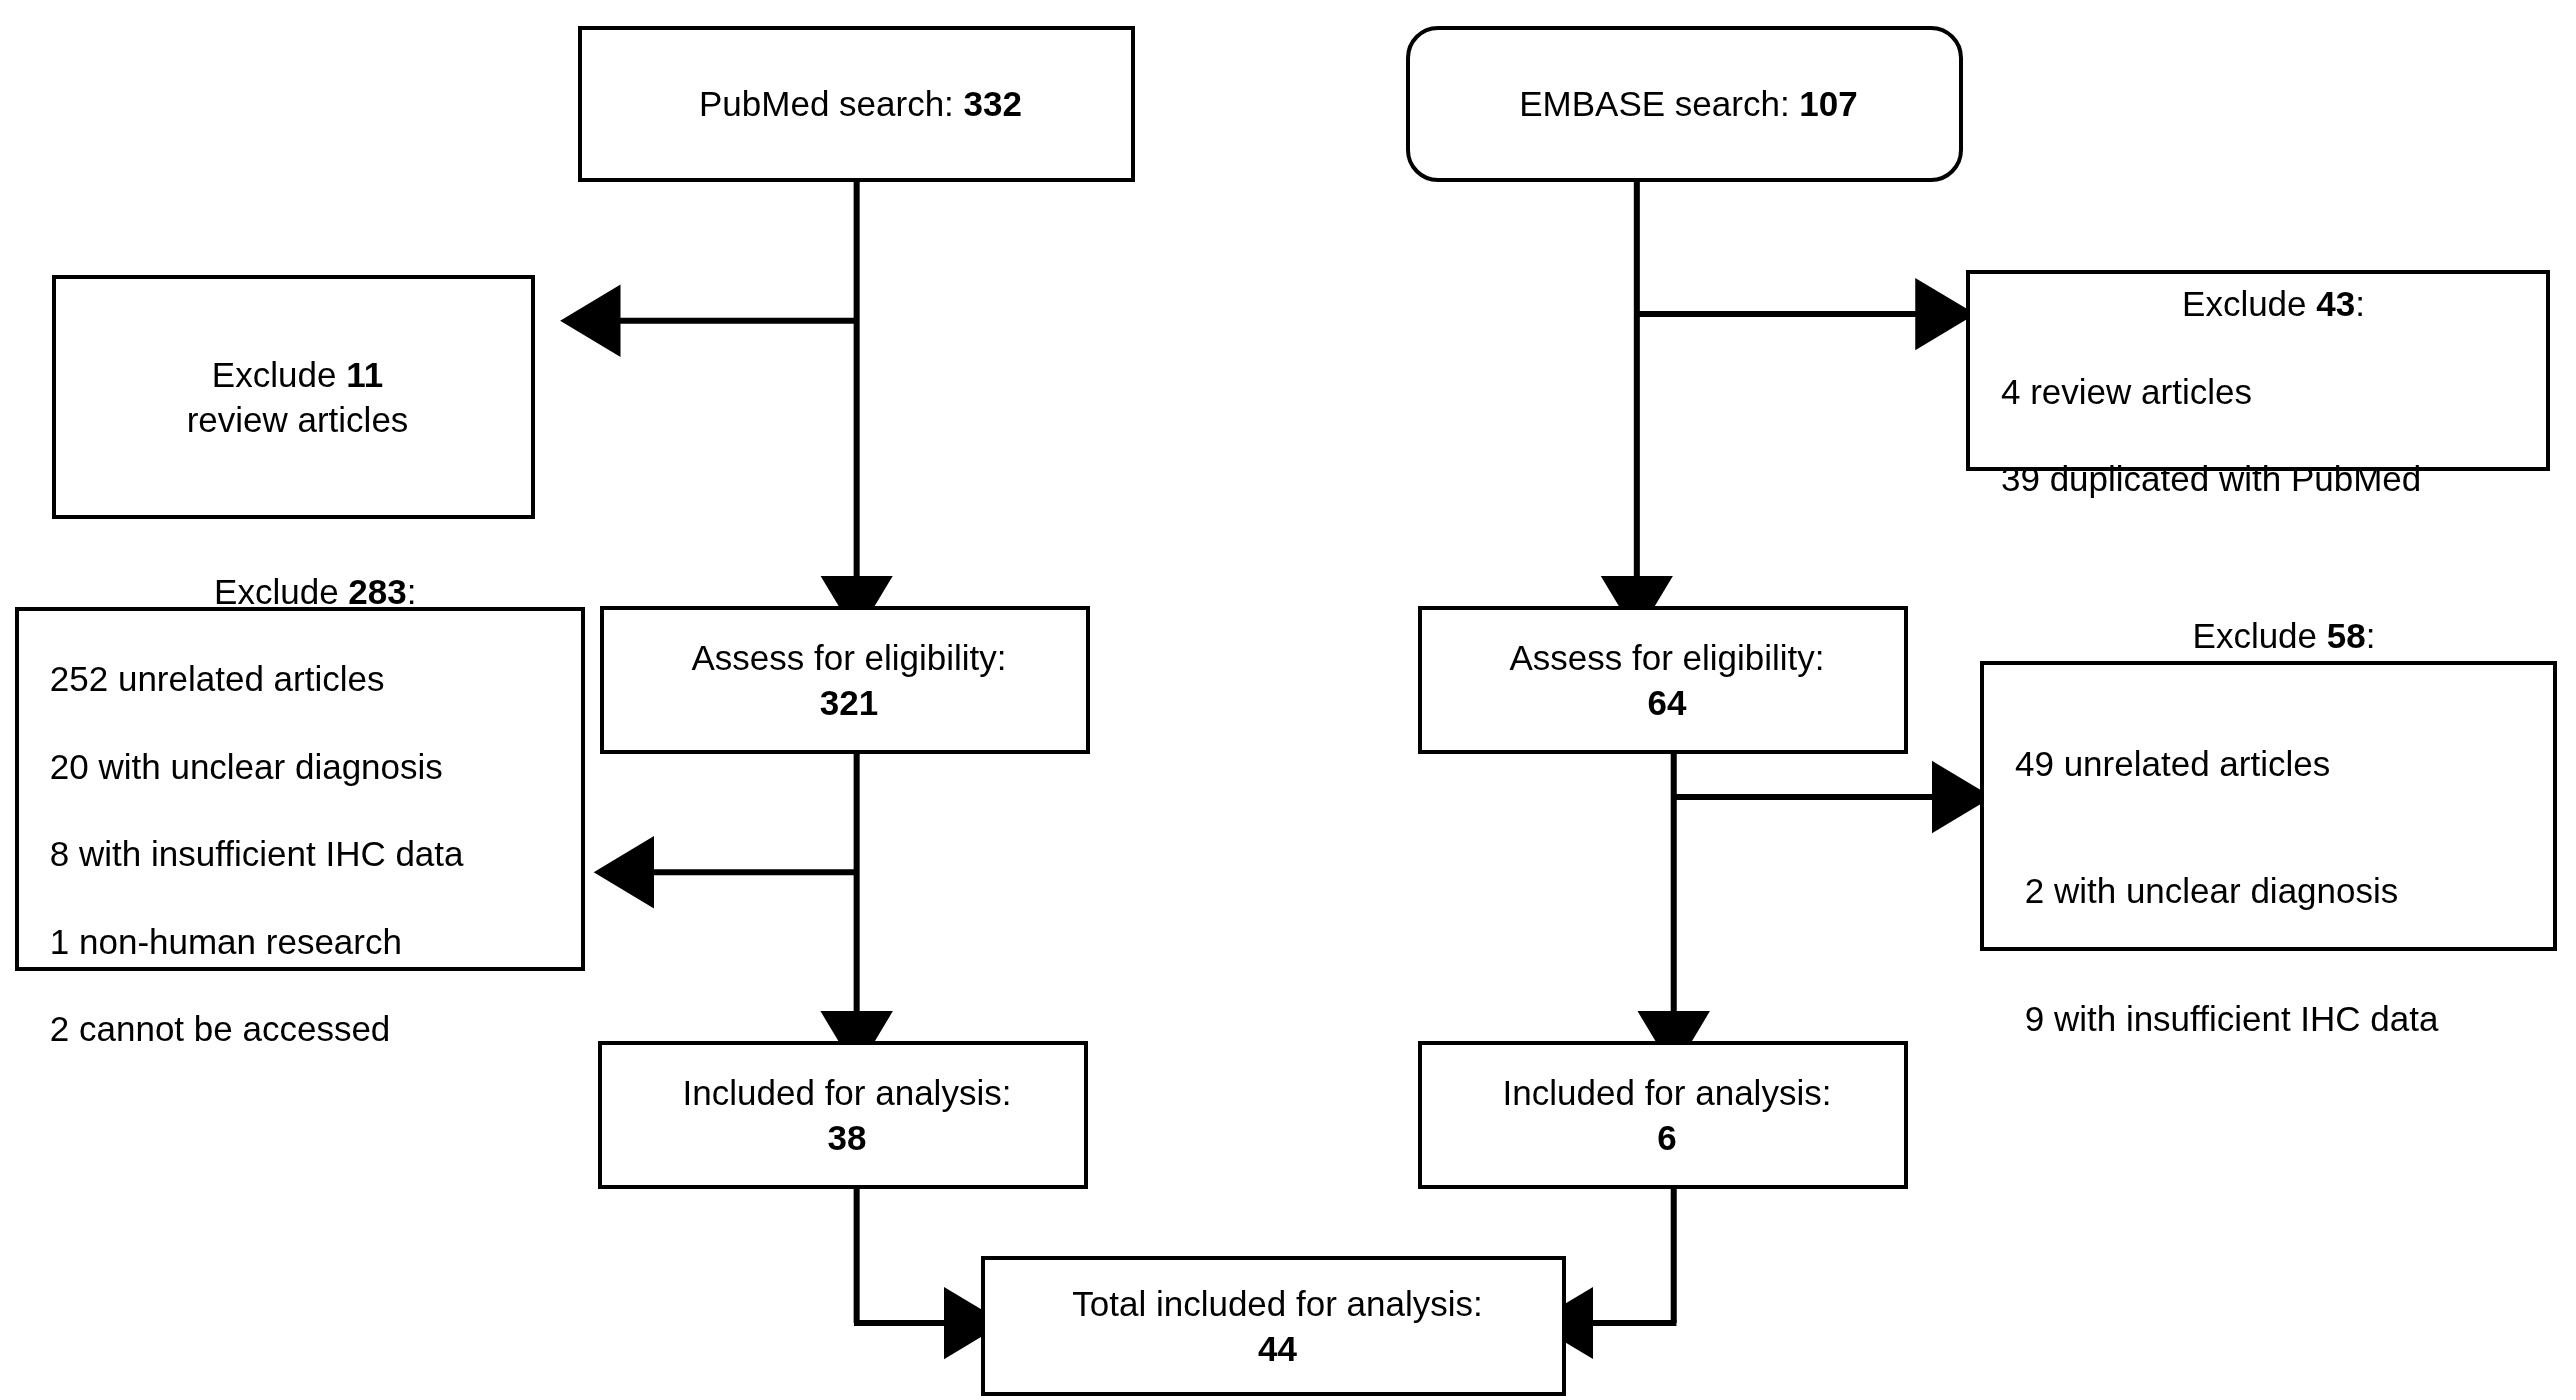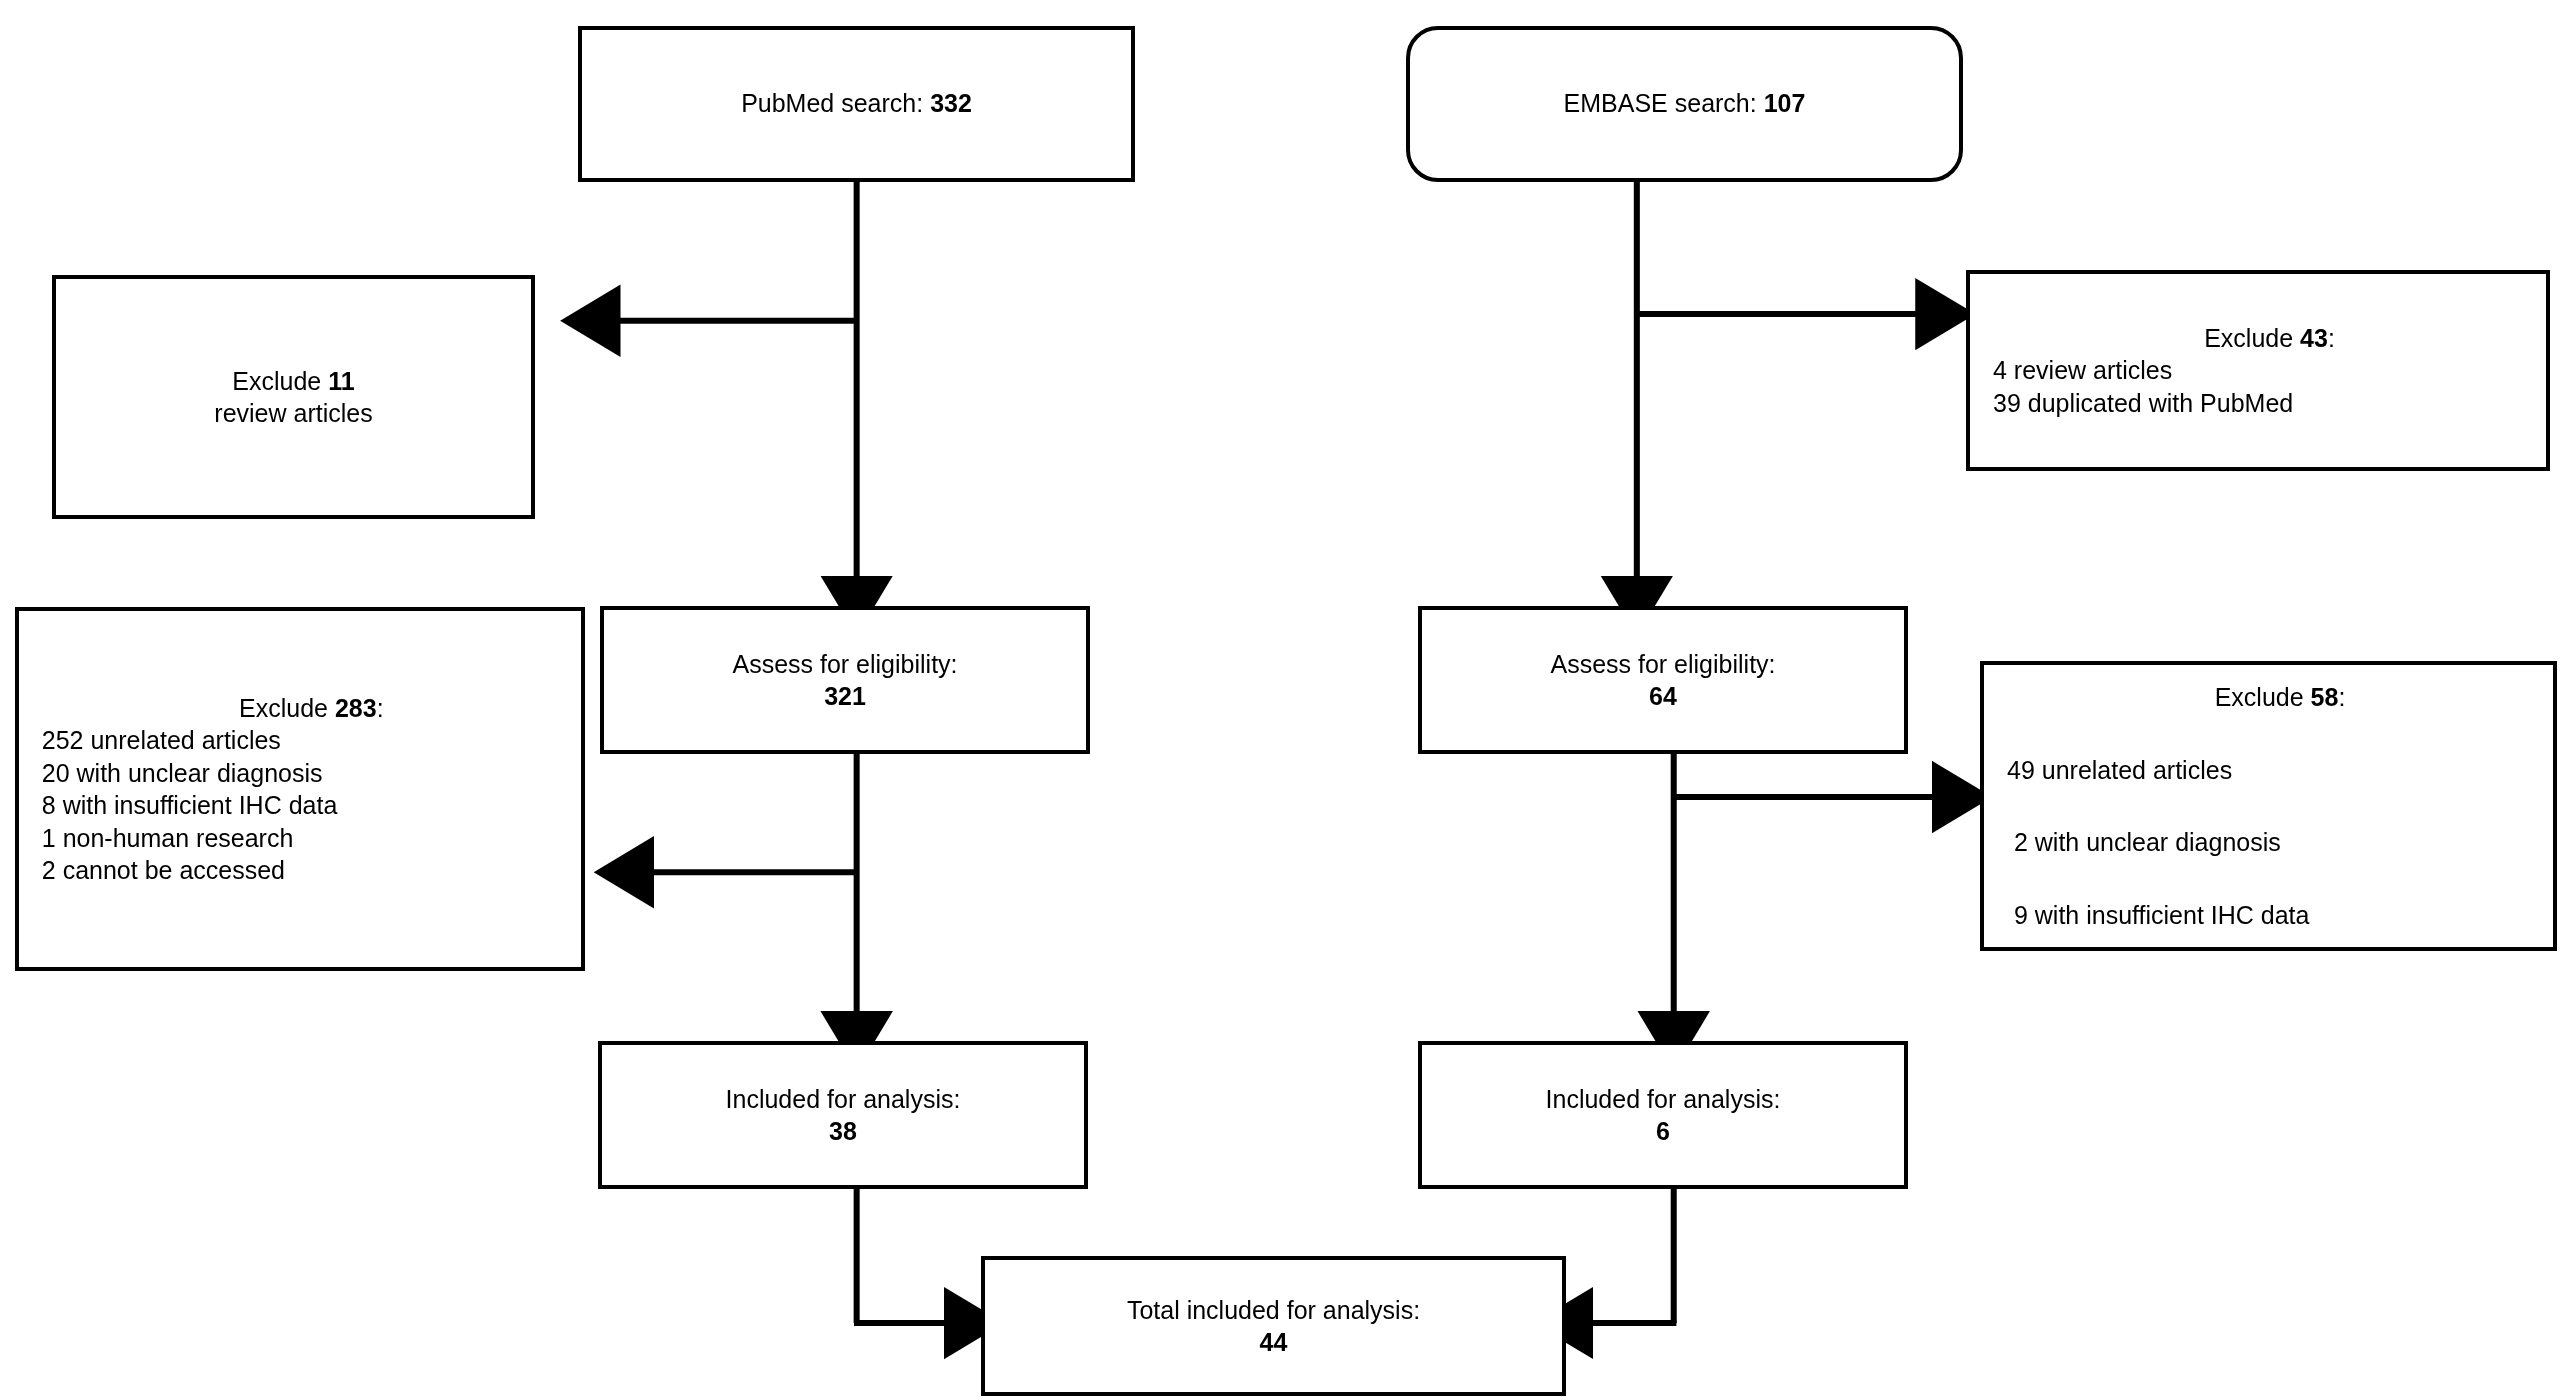--- a/index.html
+++ b/index.html
@@ -33,25 +33,26 @@
     background: #ffffff;
     display: flex;
     flex-direction: column;
     justify-content: center;
     color: #000000;
     line-height: 1.30;
   }
   .node .line {
     display: block;
     white-space: pre;
-    font-size: 25px;
+    font-size: 35px;
+    padding-left: 8px;
   }
   .center .line { text-align: center; }
   .left-align { padding-left: 23px; }
-  .left-align .line { text-align: left; }
+  .left-align .line { text-align: left; margin-top: 42px; }
   .hdr-center { text-align: center !important; }
   .bold { font-weight: bold; }
 </style>
 </head>
 <body>
 
 <div id="canvas">
 
   <svg class="edge-layer" viewBox="0 0 3840 2088" width="2576" height="1401" xmlns="http://www.w3.org/2000/svg">
     <defs>

